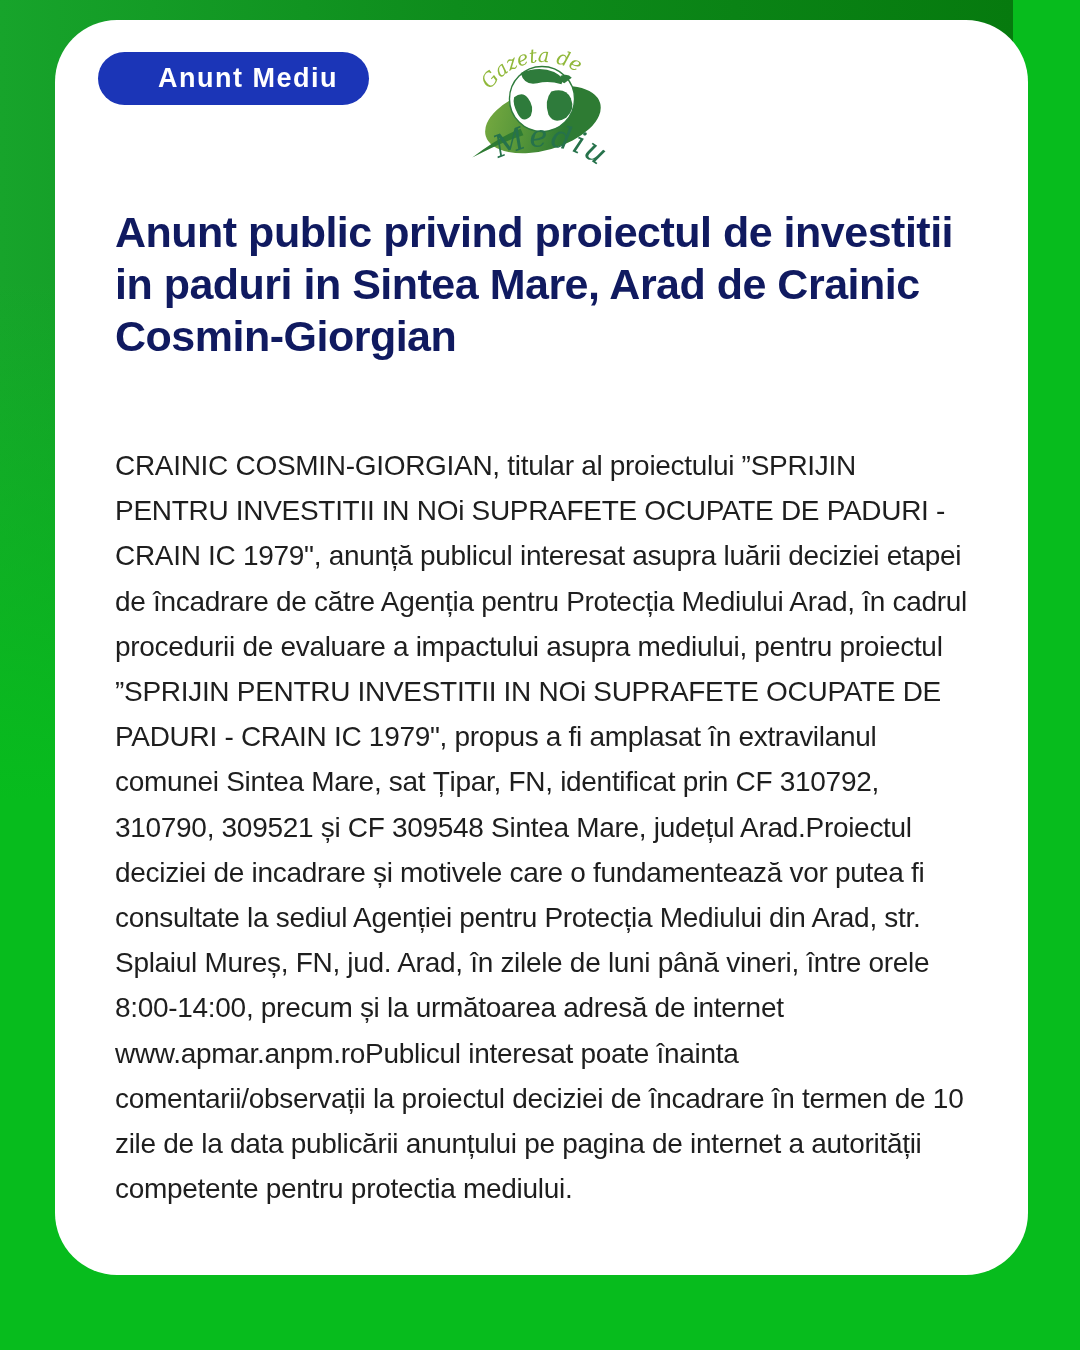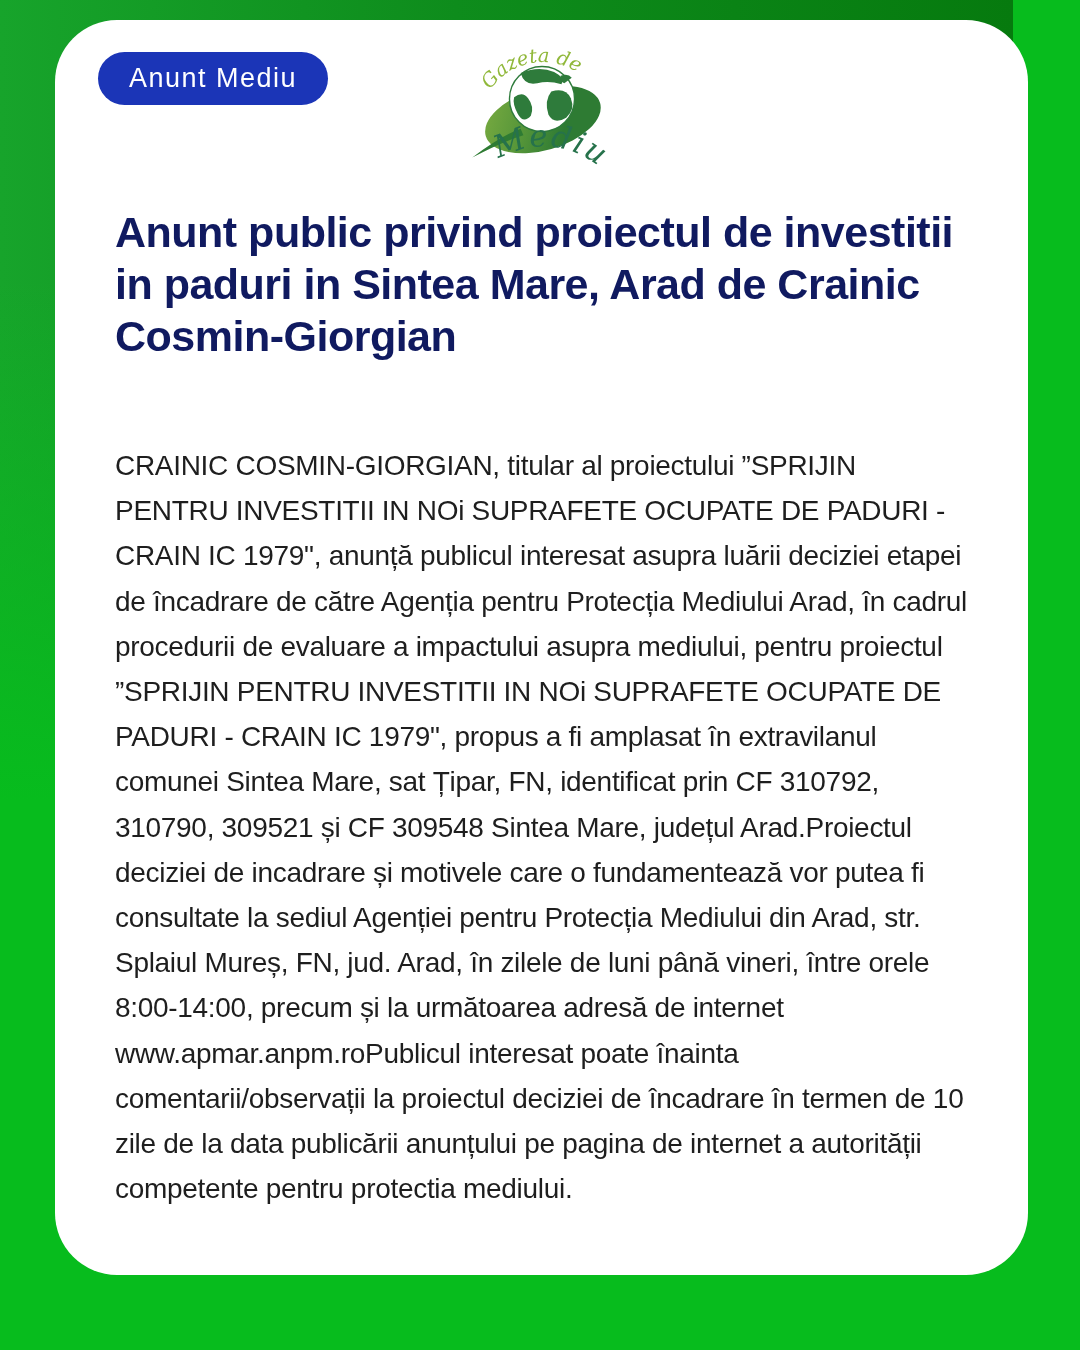--- a/index.html
+++ b/index.html
@@ -38,23 +38,24 @@
     display: inline-flex;
     align-items: center;
     justify-content: center;
     background: #1B35B7;
     border-radius: 27px;
     cursor: pointer;
   }
   .badge span {
     color: #FFFFFF;
     font-size: 27px;
-    font-weight: 400;
+    font-weight: 700;
     letter-spacing: 1.5px;
     white-space: nowrap;
+    margin-left: 29px;
   }
   .logo {
     position: absolute;
     top: 14px; left: 50%;
     transform: translateX(-50%);
     width: 158px; height: 158px;
   }
   .headline {
     position: absolute;
     left: 60px; top: 186px;

